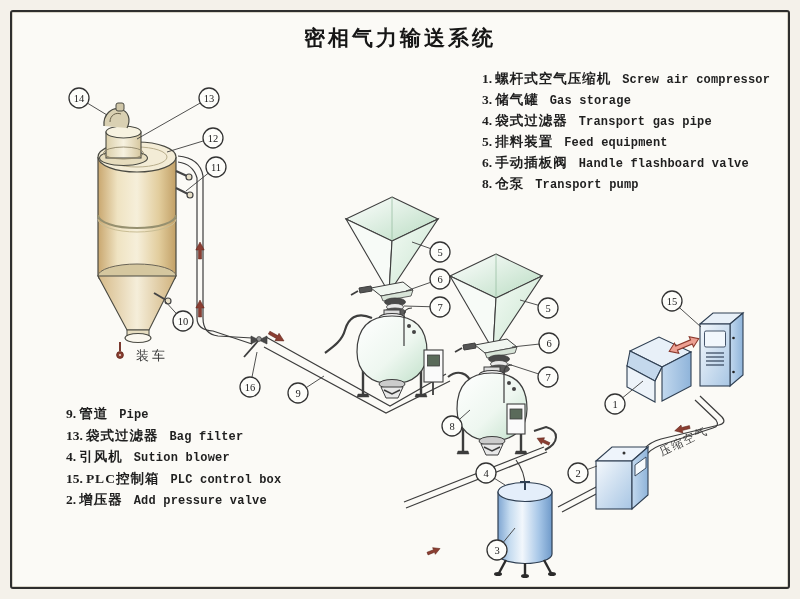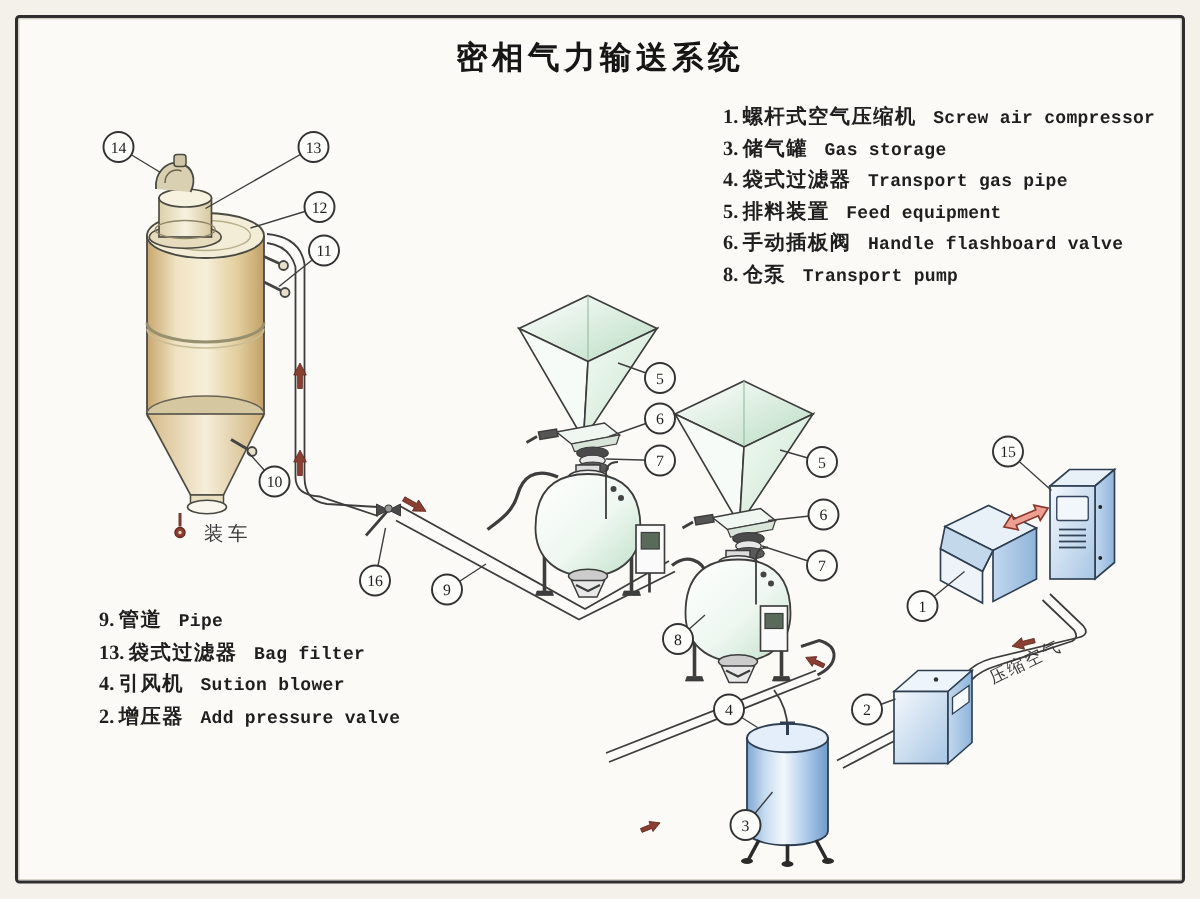--- a/index.html
+++ b/index.html
@@ -404,15 +404,16 @@
     <div class="lg-row"><span class="lg-num">4.</span><span class="lg-zh">袋式过滤器</span><span class="lg-en">Transport gas pipe</span></div>
     <div class="lg-row"><span class="lg-num">5.</span><span class="lg-zh">排料装置</span><span class="lg-en">Feed equipment</span></div>
     <div class="lg-row"><span class="lg-num">6.</span><span class="lg-zh">手动插板阀</span><span class="lg-en">Handle flashboard valve</span></div>
     <div class="lg-row"><span class="lg-num">8.</span><span class="lg-zh">仓泵</span><span class="lg-en">Transport pump</span></div>
   </div>
 
   <div class="legend legend-left">
     <div class="lg-row"><span class="lg-num">9.</span><span class="lg-zh">管道</span><span class="lg-en">Pipe</span></div>
     <div class="lg-row"><span class="lg-num">13.</span><span class="lg-zh">袋式过滤器</span><span class="lg-en">Bag filter</span></div>
     <div class="lg-row"><span class="lg-num">4.</span><span class="lg-zh">引风机</span><span class="lg-en">Sution blower</span></div>
+    <div class="lg-row"><span class="lg-num">15.</span><span class="lg-zh">PLC控制箱</span><span class="lg-en">PLC control box</span></div>
     <div class="lg-row"><span class="lg-num">2.</span><span class="lg-zh">增压器</span><span class="lg-en">Add pressure valve</span></div>
   </div>
 </div>
 
 </body></html>

